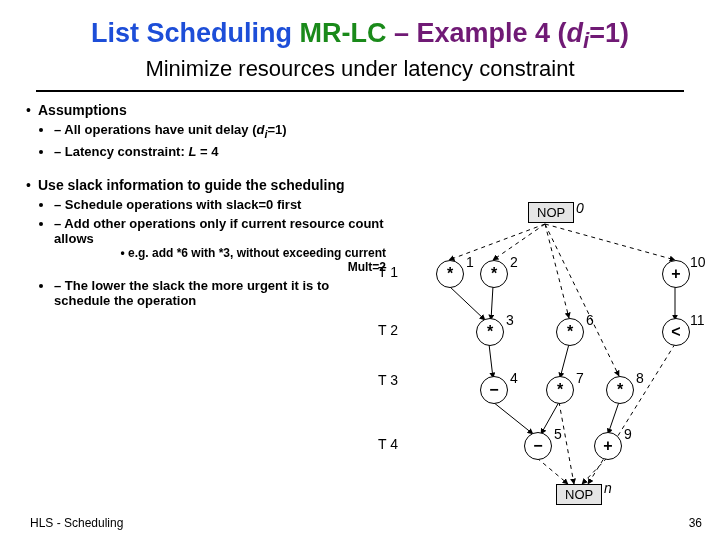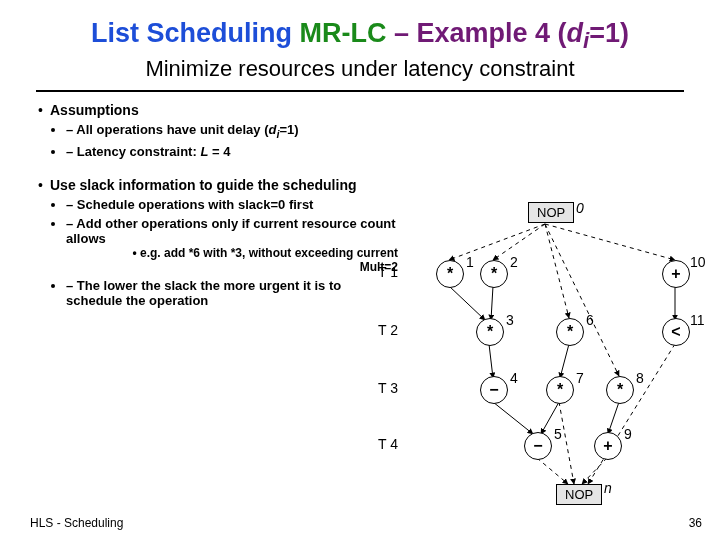--- a/index.html
+++ b/index.html
@@ -28,21 +28,21 @@
     color: #000;
     margin-top: 2px;
   }
   .divider {
     margin: 8px 36px 0 36px;
     border-top: 2px solid #000;
   }
   .content {
     display: flex;
     flex-direction: row;
-    padding: 10px 0 0 12px;
+    padding: 10px 0 0 0;
   }
   .left {
     width: 360px;
     font-size: 14px;
     padding-left: 26px;
   }
   .left .sect-h {
     font-weight: bold;
     margin: 8px 0 4px 0;
   }
@@ -179,21 +179,21 @@
   </div>
   <span class="lbl" style="left:206px; top:0px; font-style:italic;">0</span>
 
   <div class="nopbox" style="left:186px; top:284px;">
     <span>NOP</span>
   </div>
   <span class="lbl" style="left:234px; top:280px; font-style:italic;">n</span>
 
   <span class="tlabel" style="left:8px; top:64px;text-align:right;">T 1</span>
   <span class="tlabel" style="left:8px; top:122px;">T 2</span>
-  <span class="tlabel" style="left:8px; top:180px;text-align:center;">T 3</span>
+  <span class="tlabel" style="left:8px; top:172px;text-align:center;">T 3</span>
   <span class="tlabel" style="left:8px; top:236px;">T 4</span>
 
   <div id="node-layer">
       <div class="dnode" style="left: 66px; top: 60px;">*</div>
       <div class="dnode" style="left: 110px; top: 60px;">*</div>
       <div class="dnode" style="left: 292px; top: 60px;">+</div>
       <div class="dnode" style="left: 106px; top: 118px;">*</div>
       <div class="dnode" style="left: 186px; top: 118px;">*</div>
       <div class="dnode" style="left: 292px; top: 118px;">&lt;</div>
       <div class="dnode" style="left: 110px; top: 176px;">−</div>

